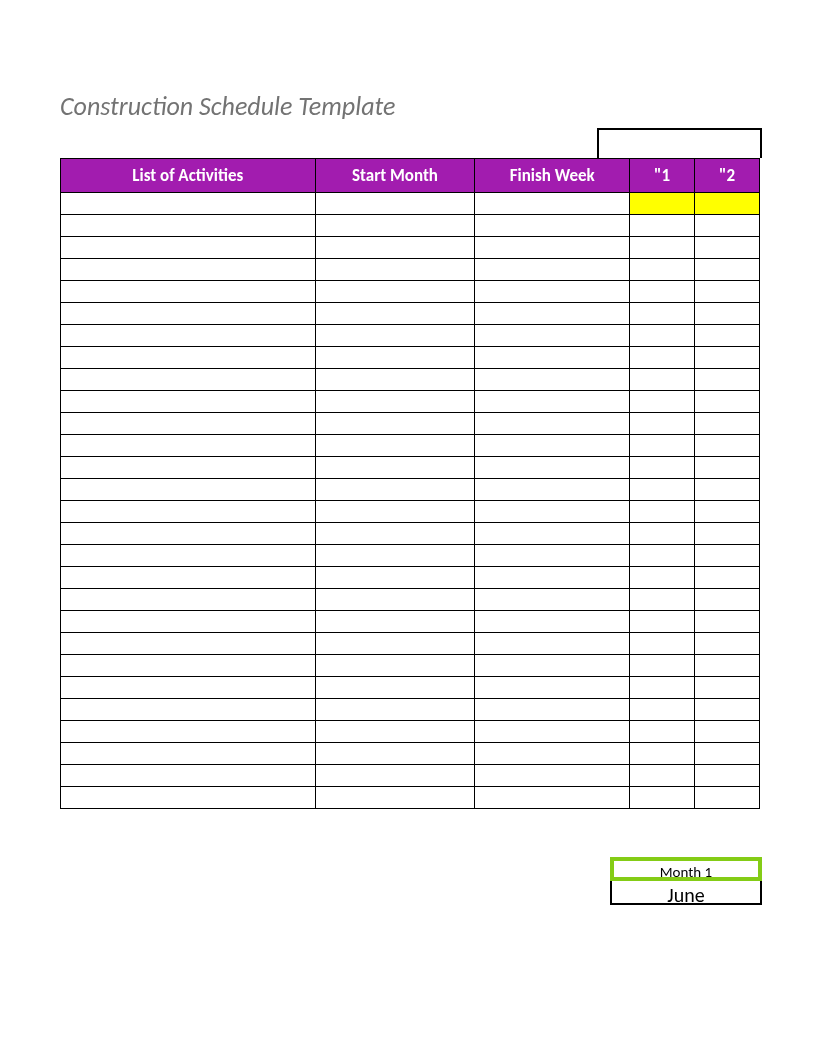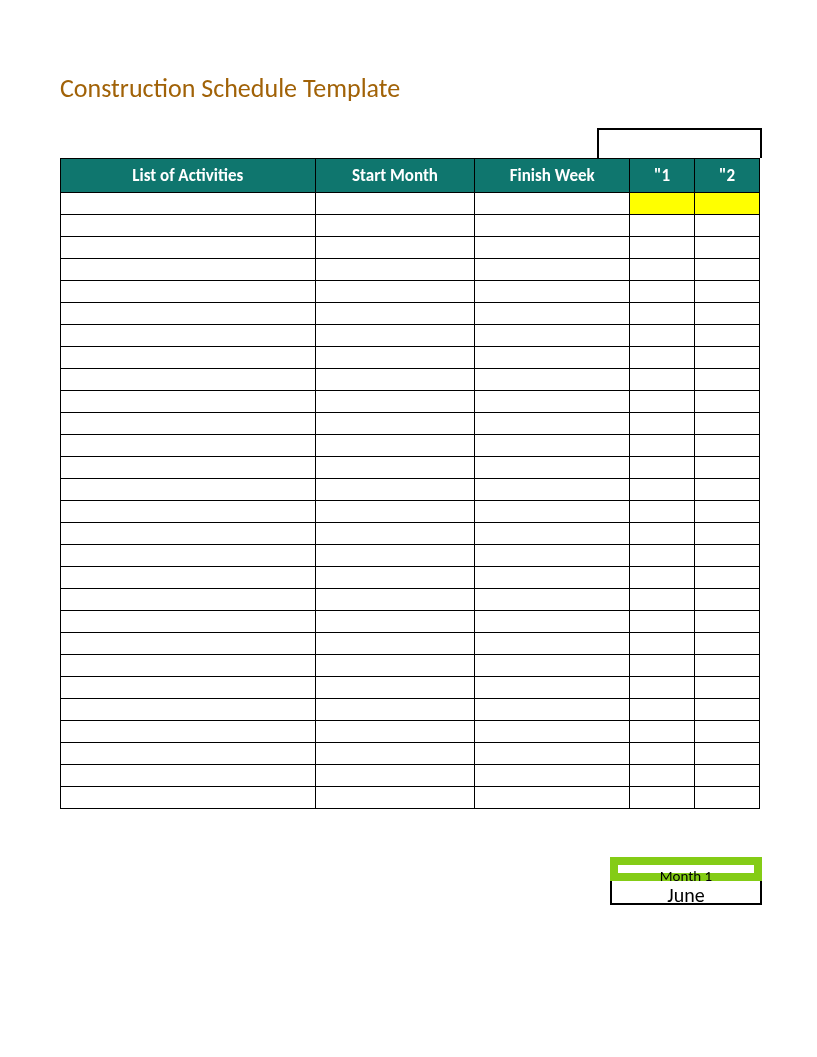--- a/index.html
+++ b/index.html
@@ -8,46 +8,47 @@
       box-sizing: border-box;
     }
     body {
       width: 817px;
       height: 1057px;
       background: white;
       font-family: Calibri, Arial, sans-serif;
       position: relative;
     }
     .page-title {
-      color: #a16207;
+      color: #737373;
       font-size: 26px;
       font-weight: normal;
       position: absolute;
       left: 60px;
-      top: 72px;
+      top: 90px;
+      font-style: italic;
     }
     .top-box {
       position: absolute;
       right: 55px;
       top: 128px;
       width: 165px;
       height: 30px;
       border: 2px solid black;
       border-bottom: none;
       background: white;
     }
     .schedule-table {
       position: absolute;
       left: 60px;
       top: 158px;
       border-collapse: collapse;
       width: 700px;
     }
     .schedule-table th {
-      background: #0f766e;
+      background: #a21caf;
       color: white;
       font-weight: bold;
       font-size: 17px;
       padding: 6px 12px;
       border: 1px solid black;
       text-align: center;
       margin-top: 43px;
     }
     .schedule-table th.col-activities {
       width: 255px;
@@ -72,21 +73,21 @@
     .schedule-table td.yellow {
       background: #ffff00;
     }
     .month-box {
       position: absolute;
       right: 55px;
       top: 857px;
       width: 152px;
     }
     .month-box .month-label {
-      border: 8px solid #84cc16;
+      border: 4px solid #84cc16;
       text-align: center;
       font-size: 15px;
       padding: 2px;
       height: 24px;
     }
     .month-box .month-value {
       border: 2px solid black;
       border-top: none;
       text-align: center;
       font-size: 20px;

